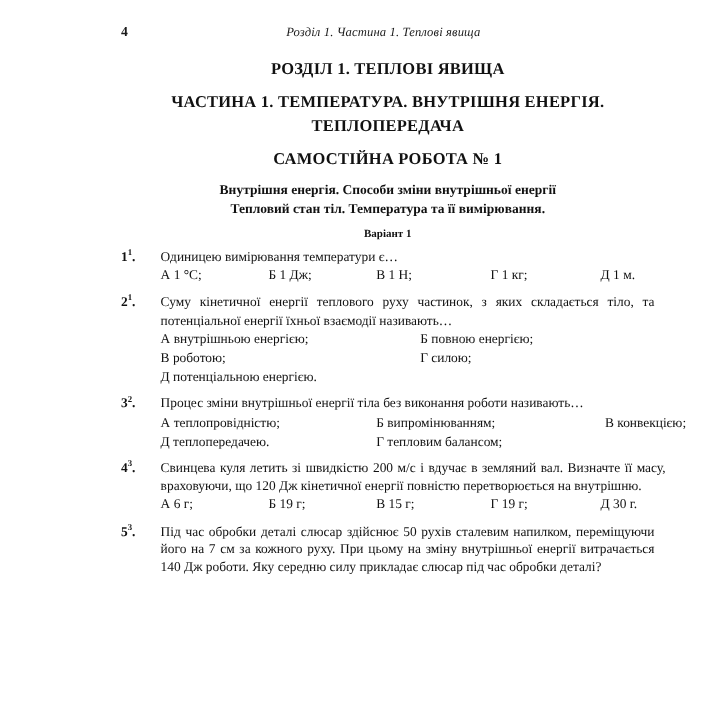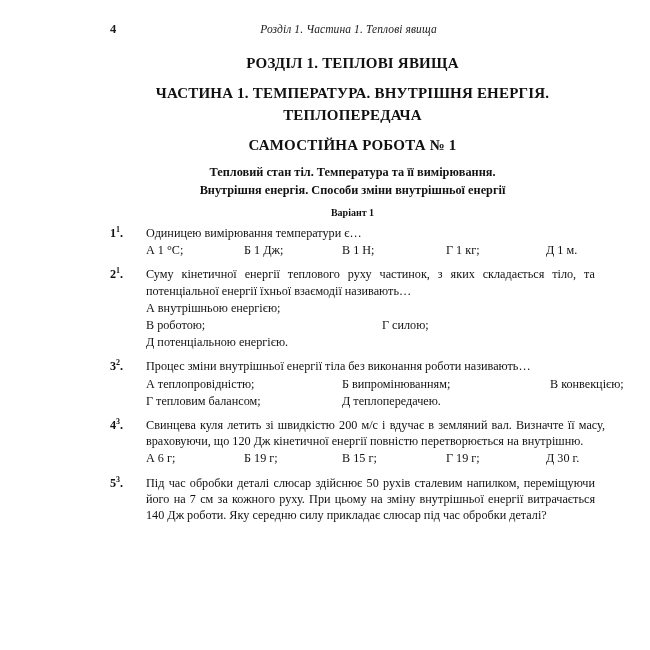--- a/index.html
+++ b/index.html
@@ -133,22 +133,22 @@
   <div class="h-chapter">РОЗДІЛ 1. ТЕПЛОВІ ЯВИЩА</div>
 
   <div class="h-part">
     <div>ЧАСТИНА 1. ТЕМПЕРАТУРА. ВНУТРІШНЯ ЕНЕРГІЯ.</div>
     <div>ТЕПЛОПЕРЕДАЧА</div>
   </div>
 
   <div class="h-work">САМОСТІЙНА РОБОТА № 1</div>
 
   <div class="h-topic">
+    <div>Внутрішня енергія. Способи зміни внутрішньої енергії</div>
     <div>Тепловий стан тіл. Температура та її вимірювання.</div>
-    <div>Внутрішня енергія. Способи зміни внутрішньої енергії</div>
   </div>
 
   <div class="h-variant">Варіант 1</div>
 
   <div class="q">
     <div class="q-num">
       <span>1</span><sup>1</sup>.
     </div>
     <div class="q-body">
       <div class="q-text">Одиницею вимірювання температури є…</div>
@@ -163,20 +163,21 @@
   </div>
 
   <div class="q">
     <div class="q-num">
       <span>2</span><sup>1</sup>.
     </div>
     <div class="q-body">
       <div class="q-text">Суму кінетичної енергії теплового руху частинок, з яких складається тіло, та потенціальної енергії їхньої взаємодії називають…</div>
       <div class="ans-row ans-two">
         <span class="ans">А внутрішньою енергією;</span>
+        <span class="ans">Б повною енергією;</span>
       </div>
       <div class="ans-row ans-two">
         <span class="ans">В роботою;</span>
         <span class="ans">Г силою;</span>
       </div>
       <div class="ans-row ans-two">
         <span class="ans">Д потенціальною енергією.</span>
       </div>
     </div>
   </div>
@@ -186,22 +187,22 @@
       <span>3</span><sup>2</sup>.
     </div>
     <div class="q-body">
       <div class="q-text">Процес зміни внутрішньої енергії тіла без виконання роботи називають…</div>
       <div class="ans-row ans-three">
         <span class="ans">А теплопровідністю;</span>
         <span class="ans">Б випромінюванням;</span>
         <span class="ans">В конвекцією;</span>
       </div>
       <div class="ans-row ans-three-b">
+        <span class="ans">Д теплопередачею.</span>
         <span class="ans">Г тепловим балансом;</span>
-        <span class="ans">Д теплопередачею.</span>
       </div>
     </div>
   </div>
 
   <div class="q">
     <div class="q-num">
       <span>4</span><sup>3</sup>.
     </div>
     <div class="q-body">
       <div class="q-text">Свинцева куля летить зі швидкістю 200 м/с і вдучає в земляний вал. Визначте її масу, враховуючи, що 120 Дж кінетичної енергії повністю перетворюється на внутрішню.</div>

